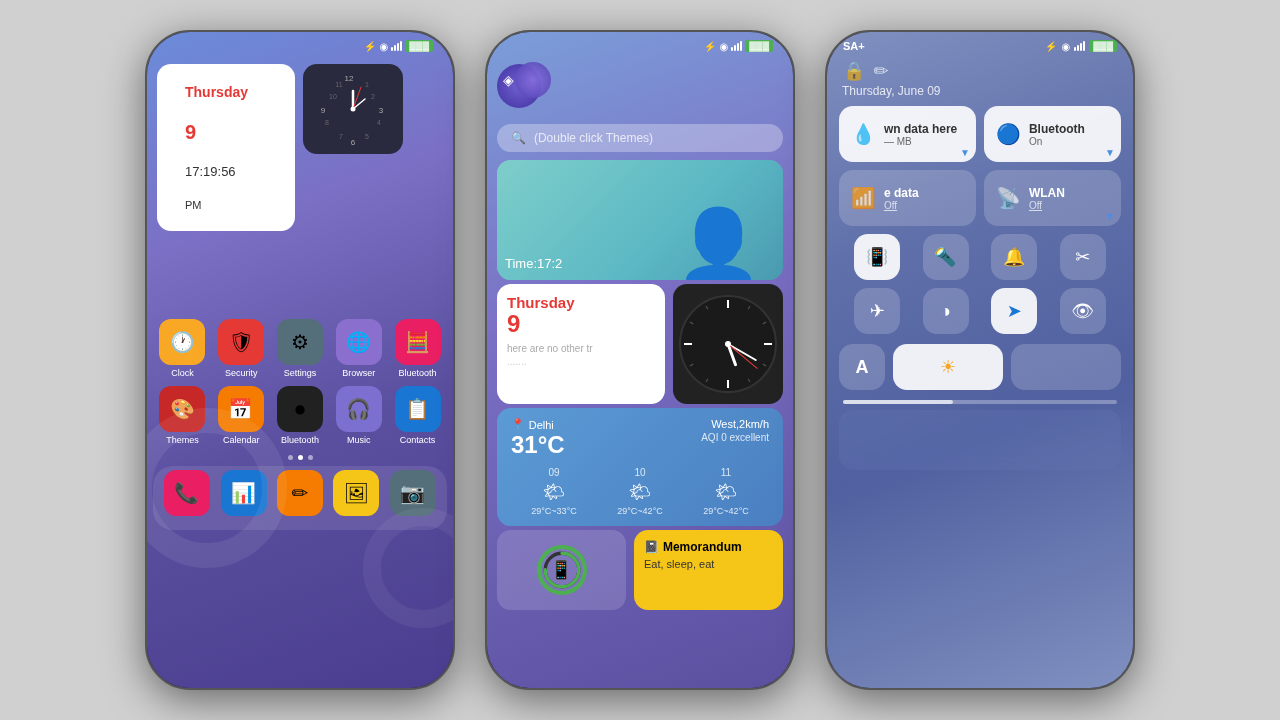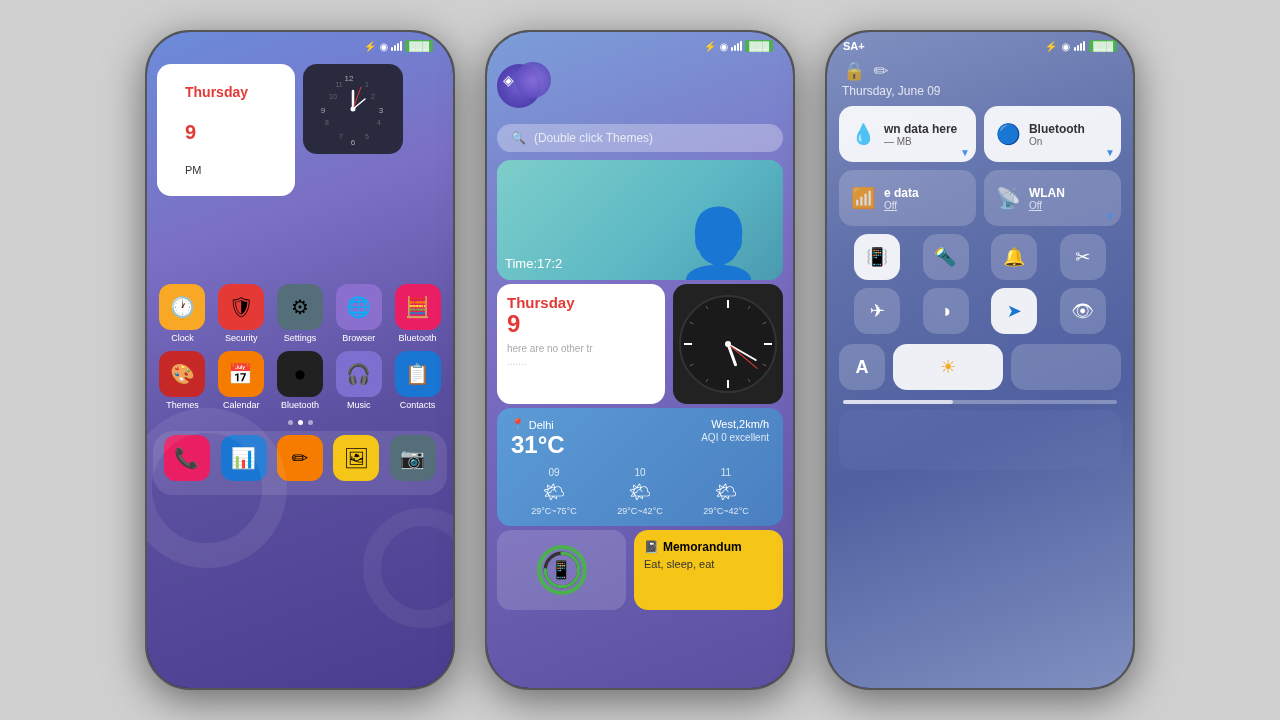--- a/index.html
+++ b/index.html
@@ -239,20 +239,21 @@
         </div>
         <span style="font-size:9px;color:white;background:#4caf50;border-radius:2px;padding:1px 4px;">▓▓▓</span>
       </div>
     </div>
 
     <div class="widgets-row">
 
       <div class="date-widget">
         <div class="date-widget day-name">Thursday</div>
         <div class="date-widget day-num">9</div>
+        <div class="date-widget time">17:19:56</div>
         <div class="date-widget ampm">PM</div>
       </div>
 
       <div class="clock-widget">
         <svg class="clock-svg" viewBox="0 0 80 80">
 
           <text x="36" y="12" fill="#aaa" font-size="8" text-anchor="middle">12</text>
           <text x="68" y="44" fill="#aaa" font-size="8" text-anchor="middle">3</text>
           <text x="40" y="76" fill="#aaa" font-size="8" text-anchor="middle">6</text>
           <text x="10" y="44" fill="#aaa" font-size="8" text-anchor="middle">9</text>
@@ -434,21 +435,21 @@
         </div>
         <div style="text-align:right;">
           <div style="color:white;font-size:11px;">West,2km/h</div>
           <div style="color:rgba(255,255,255,0.8);font-size:10px;margin-top:2px;">AQI  0  excellent</div>
         </div>
       </div>
       <div class="weather-forecast">
         <div class="forecast-day">
           <span style="color:rgba(255,255,255,0.8);font-size:10px;">09</span>
           <span style="font-size:18px;">🌤</span>
-          <span style="color:rgba(255,255,255,0.8);font-size:9px;">29°C~75°C</span>
+          <span style="color:rgba(255,255,255,0.8);font-size:9px;">29°C~33°C</span>
         </div>
         <div class="forecast-day">
           <span style="color:rgba(255,255,255,0.8);font-size:10px;">10</span>
           <span style="font-size:18px;">🌤</span>
           <span style="color:rgba(255,255,255,0.8);font-size:9px;">29°C~42°C</span>
         </div>
         <div class="forecast-day">
           <span style="color:rgba(255,255,255,0.8);font-size:10px;">11</span>
           <span style="font-size:18px;">🌤</span>
           <span style="color:rgba(255,255,255,0.8);font-size:9px;">29°C~42°C</span>

